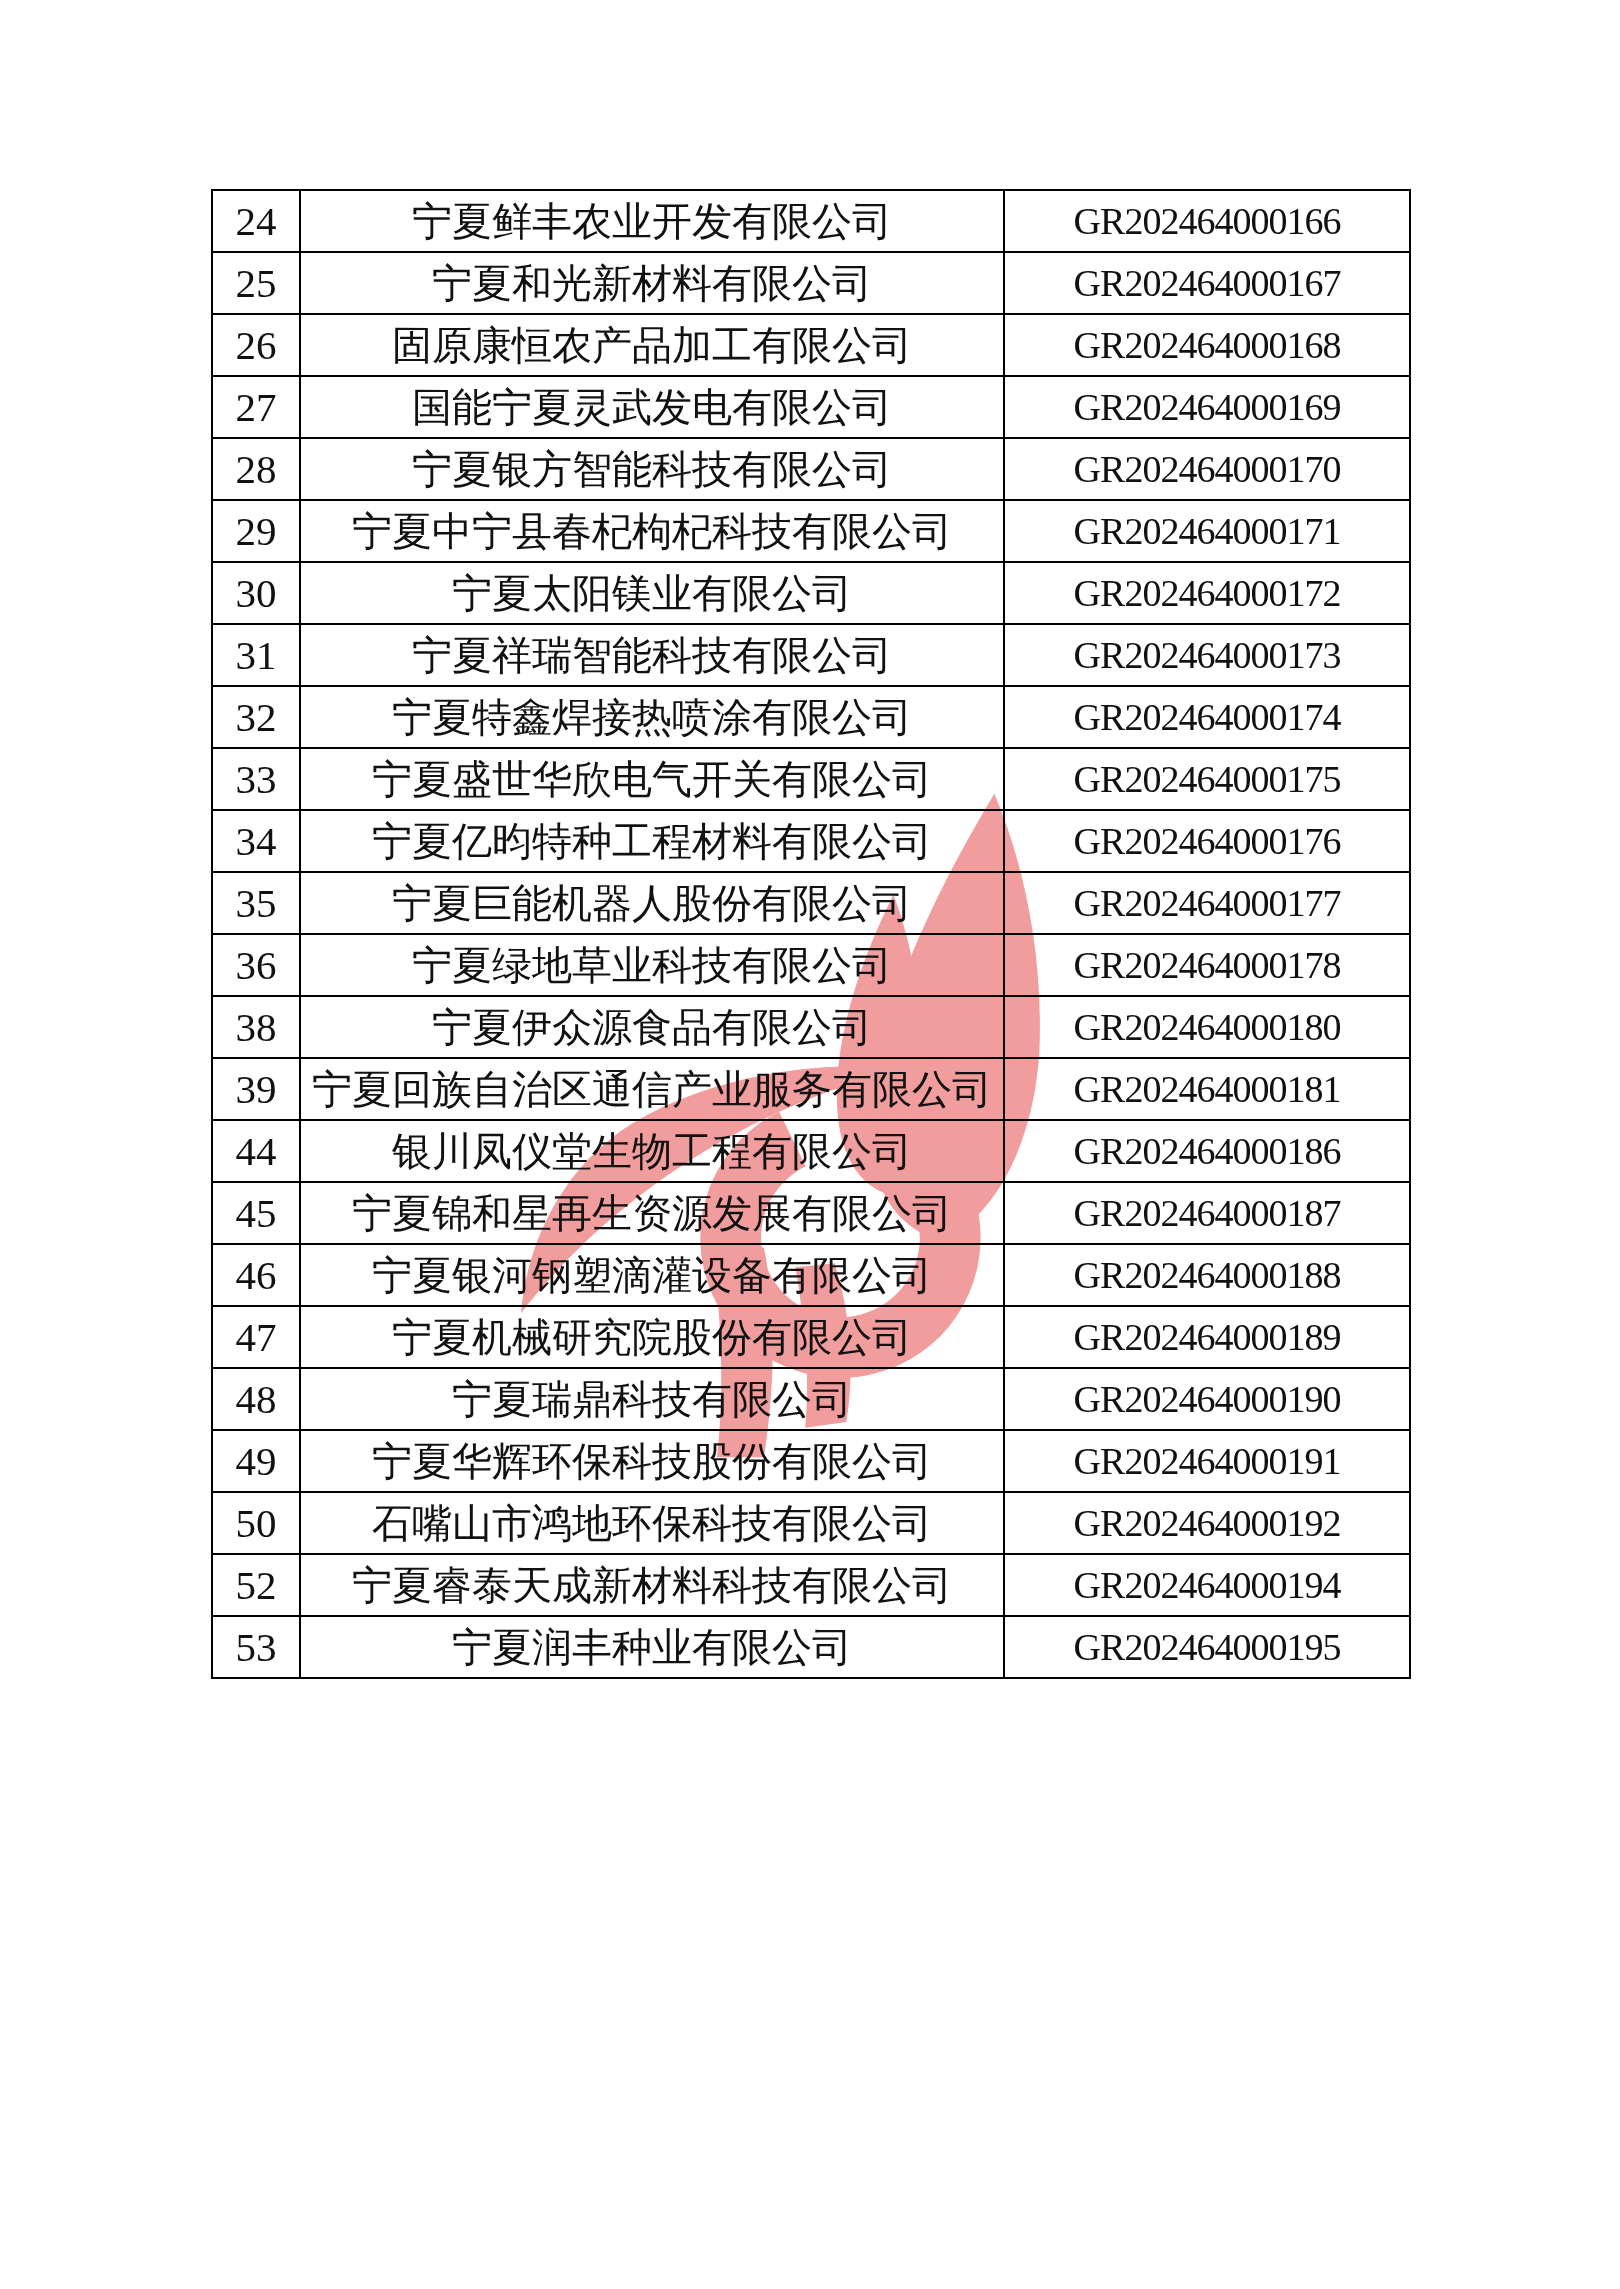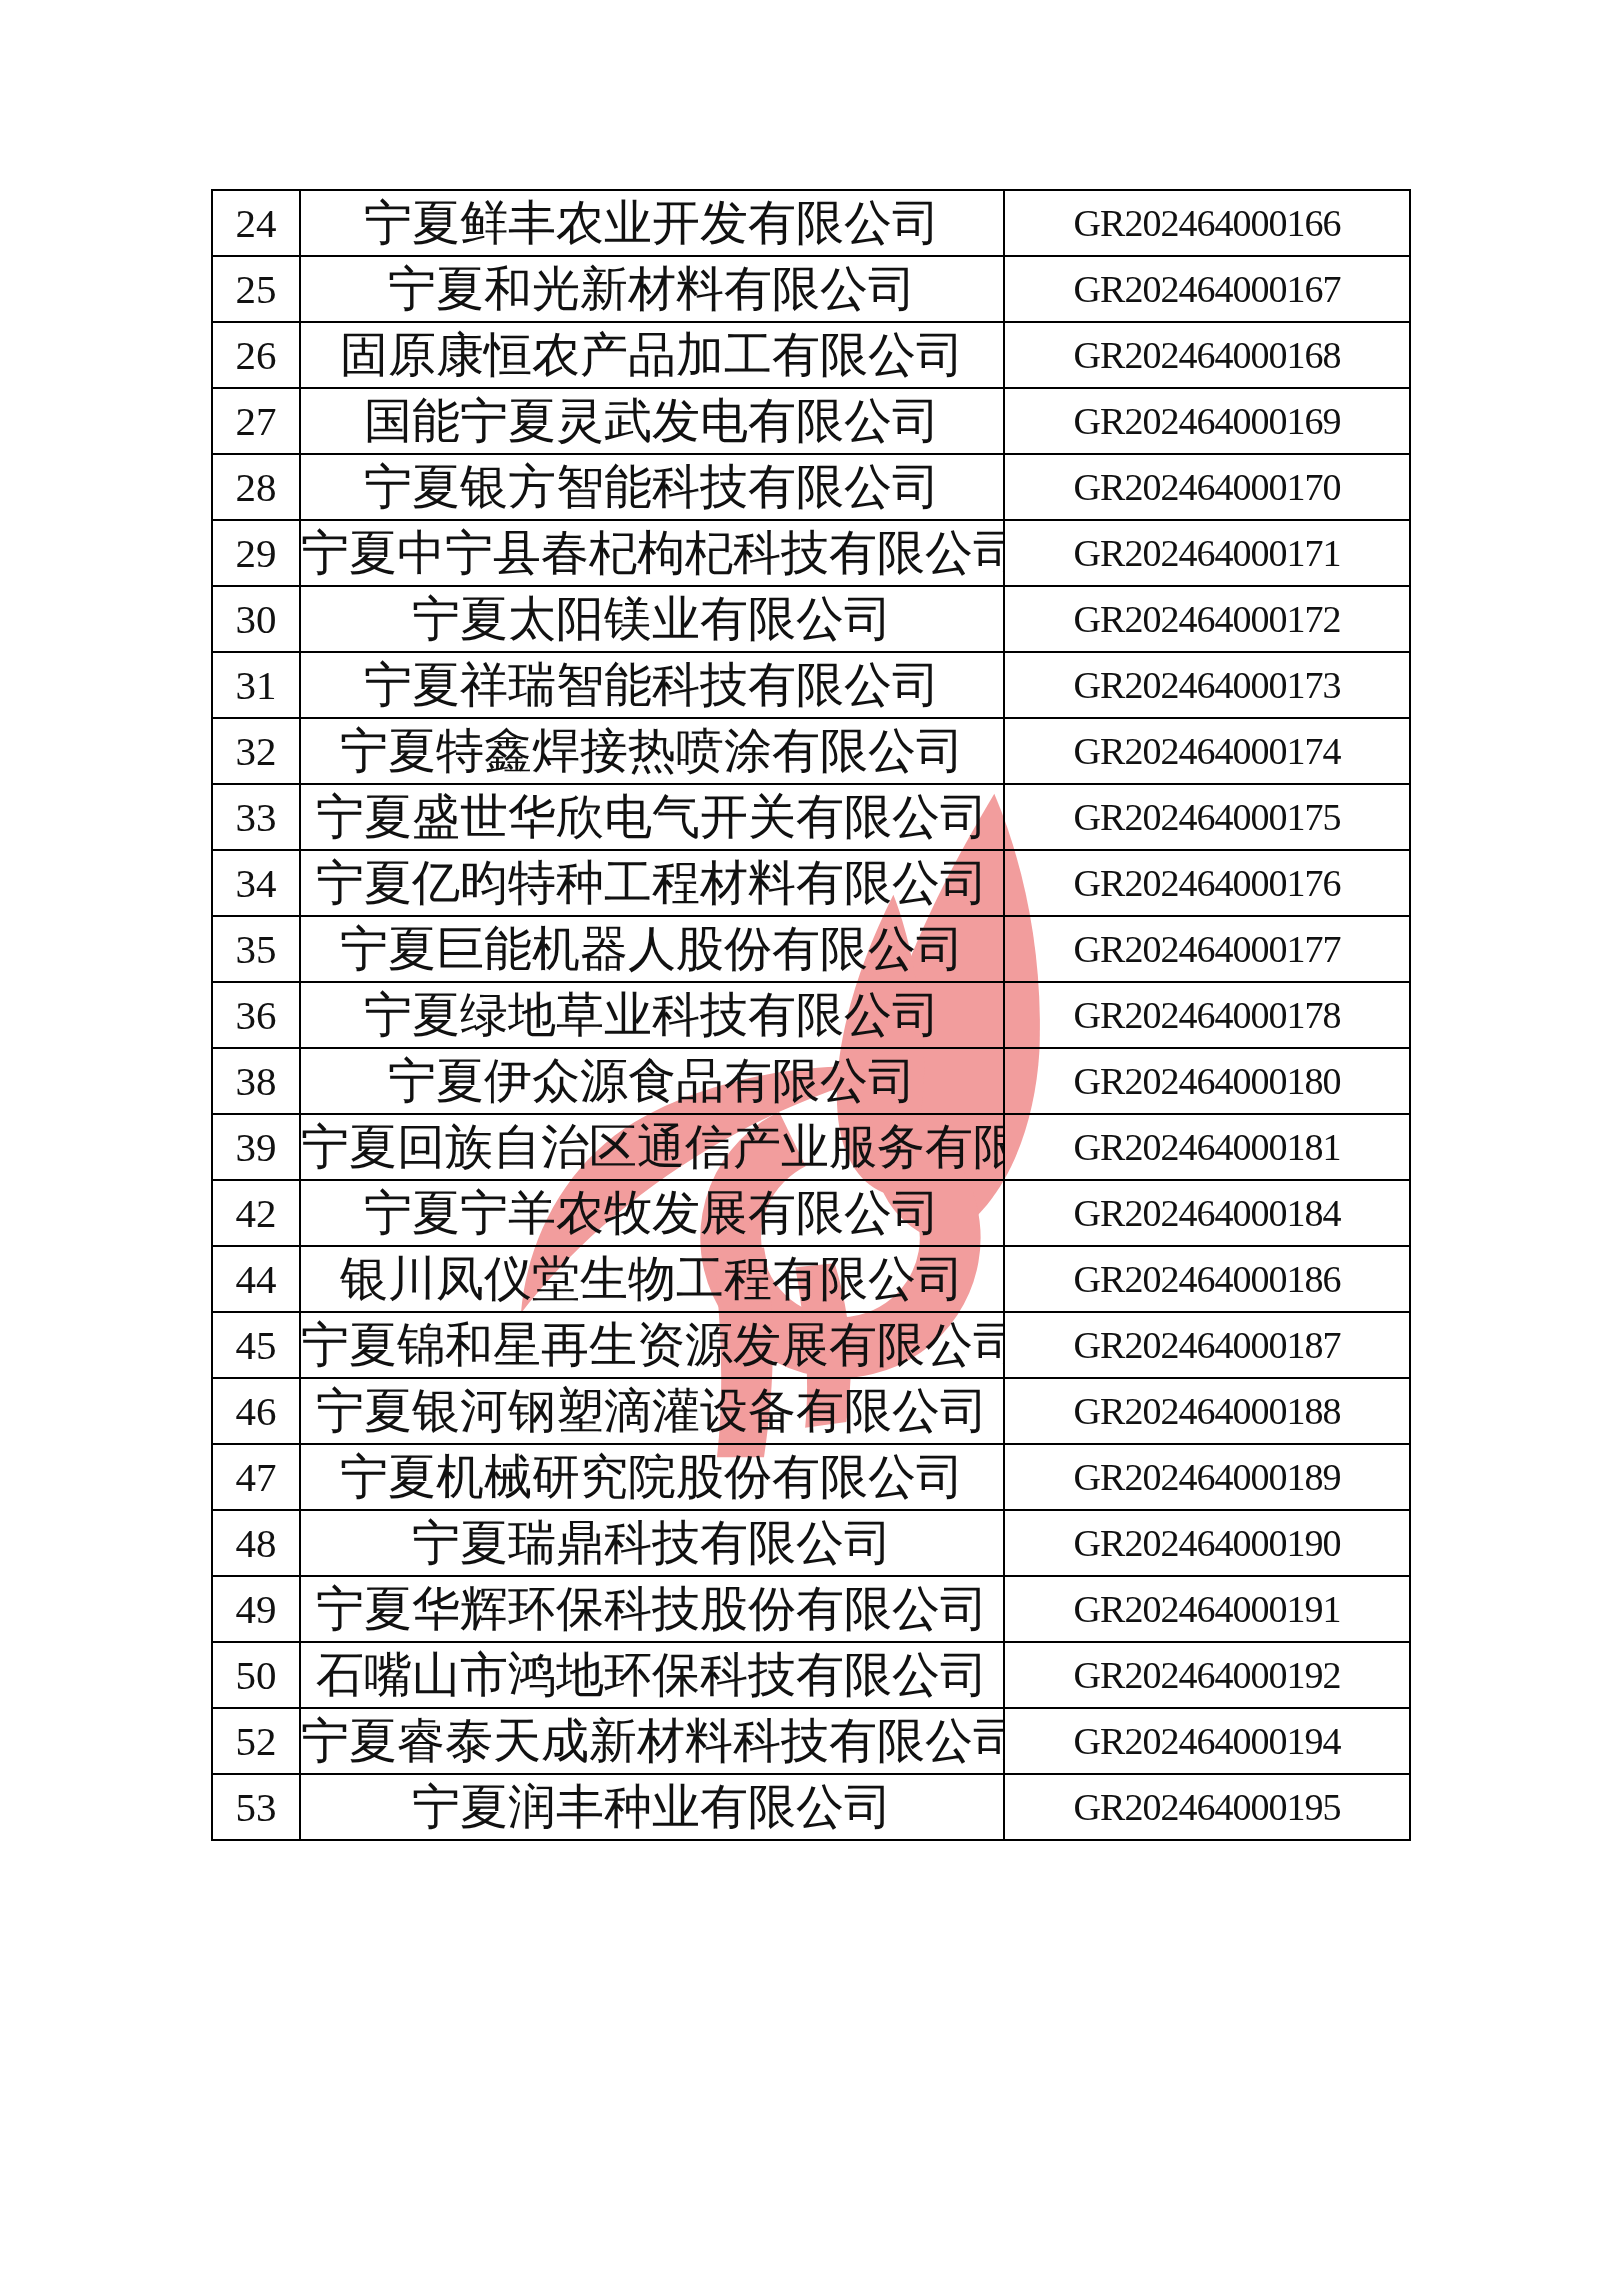--- a/index.html
+++ b/index.html
@@ -38,21 +38,21 @@
     border: 2.9px solid #000000;
     height: 60px;
     text-align: center;
     vertical-align: middle;
     color: #111111;
     padding: 0;
     overflow: hidden;
     white-space: nowrap;
   }
   td.idx-cell  { font-size: 41px; }
-  td.name-cell { font-size: 48px; }
+  td.name-cell { font-size: 40px; }
   td.cert-cell { font-size: 38px; letter-spacing: -1px; }
 </style>
 </head>
 <body>
 
 <div class="page">
 
   <svg class="watermark" viewBox="0 0 600 710" xmlns="http://www.w3.org/2000/svg">
     <g fill="#F29D9D">
 
@@ -148,25 +148,20 @@
           <td class="idx-cell">38</td>
           <td class="name-cell">宁夏伊众源食品有限公司</td>
           <td class="cert-cell">GR202464000180</td>
         </tr>
         <tr>
           <td class="idx-cell">39</td>
           <td class="name-cell">宁夏回族自治区通信产业服务有限公司</td>
           <td class="cert-cell">GR202464000181</td>
         </tr>
         <tr>
-          <td class="idx-cell">42</td>
-          <td class="name-cell">宁夏宁羊农牧发展有限公司</td>
-          <td class="cert-cell">GR202464000184</td>
-        </tr>
-        <tr>
           <td class="idx-cell">44</td>
           <td class="name-cell">银川凤仪堂生物工程有限公司</td>
           <td class="cert-cell">GR202464000186</td>
         </tr>
         <tr>
           <td class="idx-cell">45</td>
           <td class="name-cell">宁夏锦和星再生资源发展有限公司</td>
           <td class="cert-cell">GR202464000187</td>
         </tr>
         <tr>

